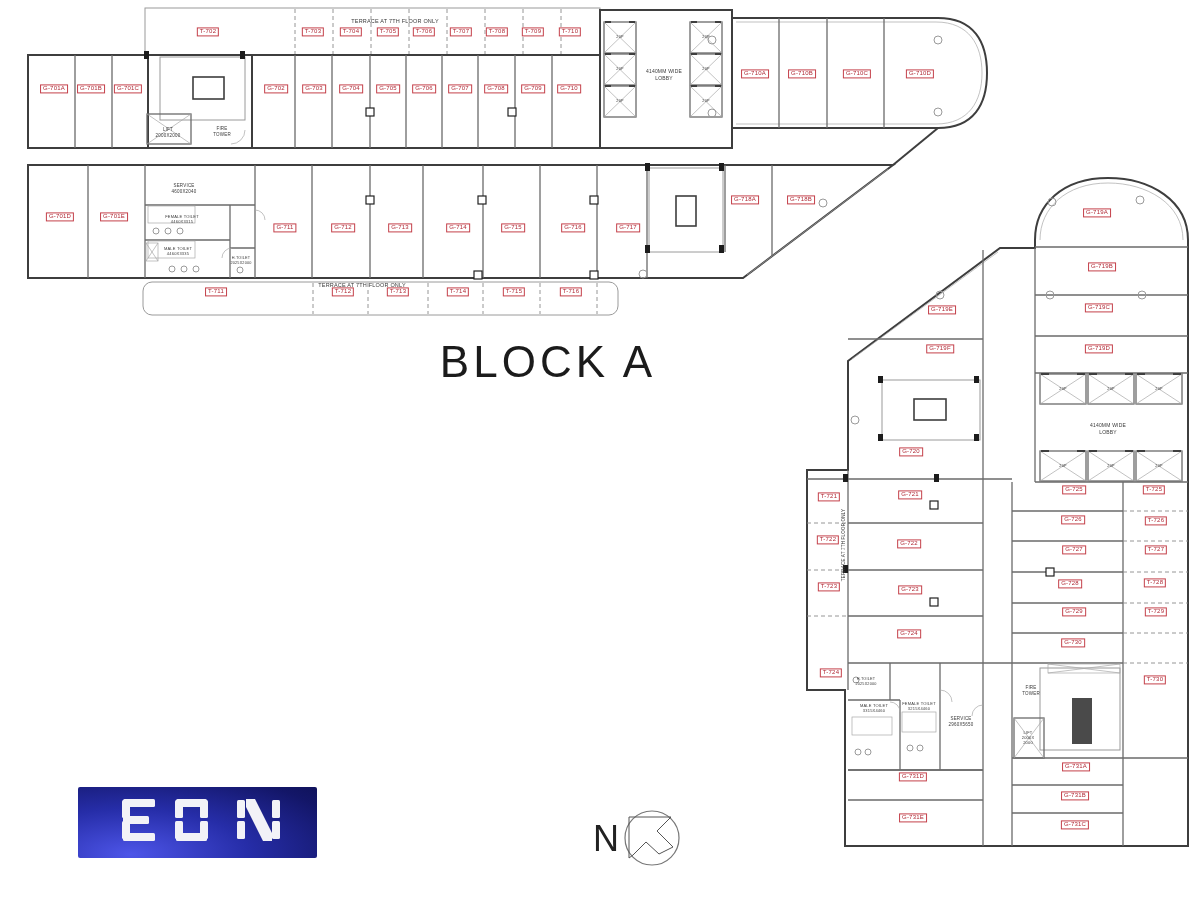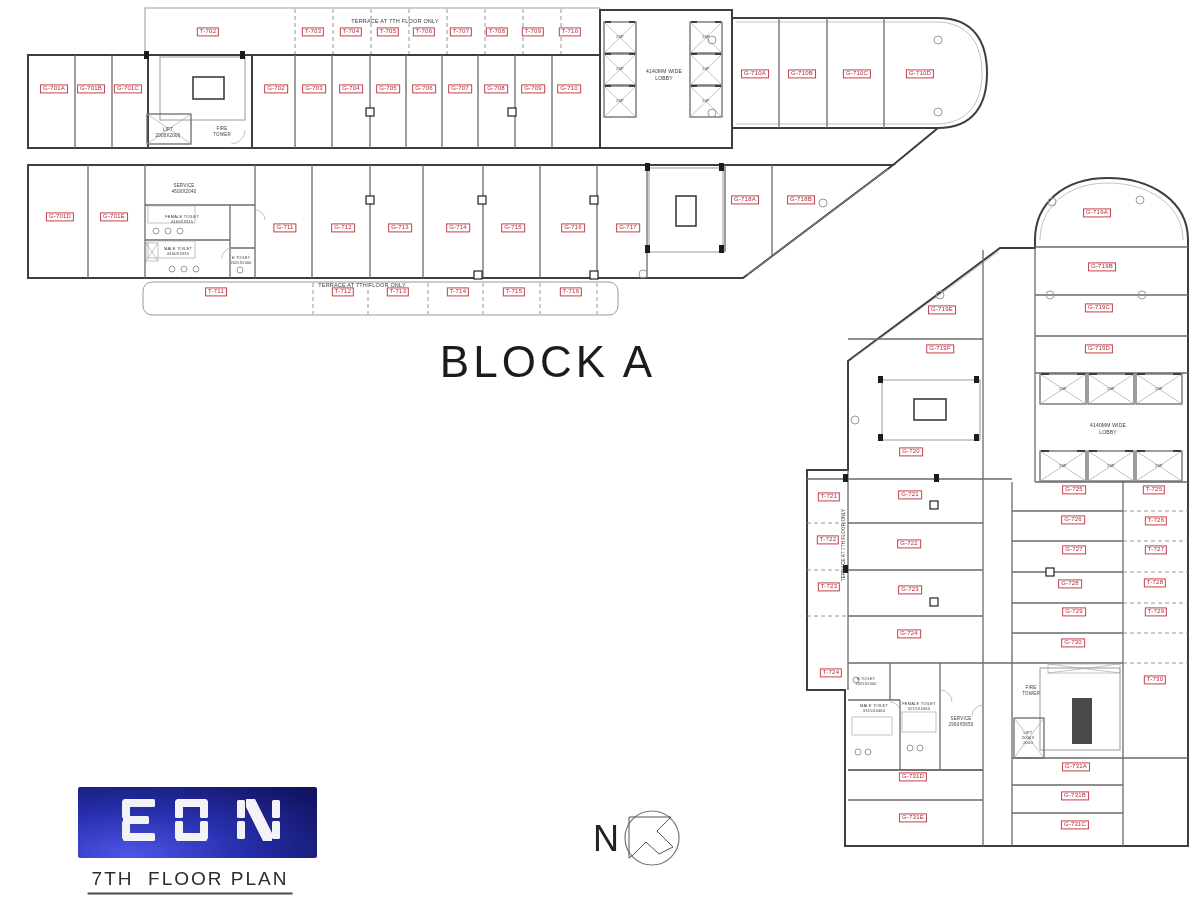--- a/index.html
+++ b/index.html
@@ -345,15 +345,14 @@
         <rect x="122" y="13" width="8" height="18" rx="1.5"></rect>
         <rect x="122" y="34" width="8" height="18" rx="1.5"></rect>
         <rect x="159" y="13" width="8" height="18" rx="1.5"></rect>
         <rect x="159" y="34" width="8" height="18" rx="1.5"></rect>
         <rect x="194" y="13" width="8" height="18" rx="1.5"></rect>
         <rect x="194" y="34" width="8" height="18" rx="1.5"></rect>
         <polygon points="168,12 177,12 194,46 194,54 185,54 168,20"></polygon>
       </g>
     </svg>
   </div>
-  <div class="floor-title">7TH  FLOOR PLAN</div>
 
 </div>
 
 </body></html>

